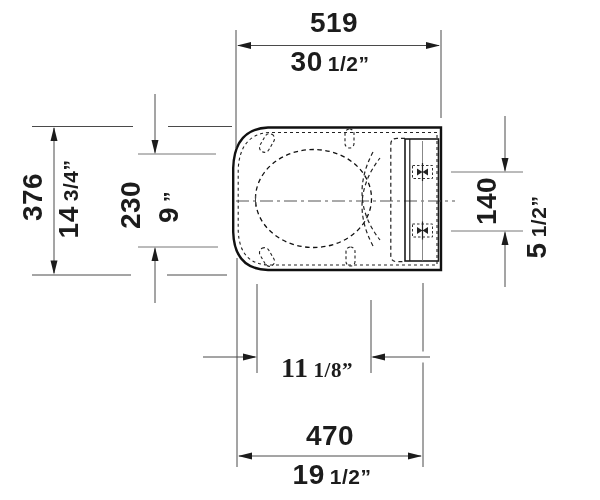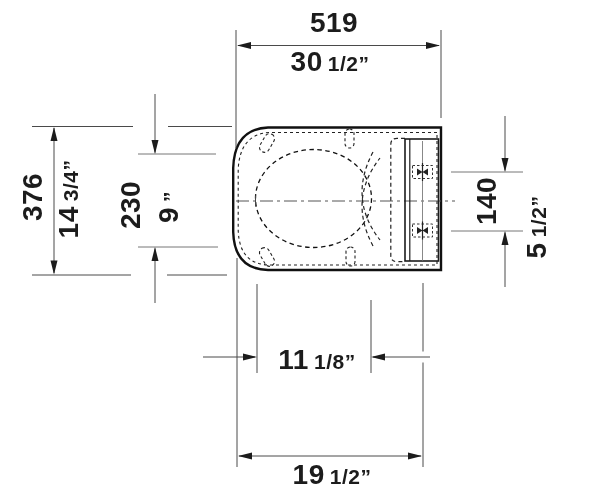--- a/index.html
+++ b/index.html
@@ -147,21 +147,22 @@
   <div class="dim mm rot" style="left:131px;top:205px;">230</div>
   <div class="dim inch rot" style="left:169px;top:207px;">
     <span class="int">9</span><span class="frac">”</span>
   </div>
 
   <div class="dim mm rot" style="left:487px;top:201px;">140</div>
   <div class="dim inch rot" style="left:537px;top:227px;">
     <span class="int">5</span><span class="frac">1/2”</span>
   </div>
 
-  <div class="dim inch" style="left:317px;top:360px;">
+  <div class="dim inch" style="left:317px;top:368px;font-family:Liberation Serif, serif;">
     <span class="int">11</span><span class="frac">1/8”</span>
   </div>
 
+  <div class="dim mm" style="left:330px;top:436px;">470</div>
   <div class="dim inch" style="left:332px;top:475px;">
     <span class="int">19</span><span class="frac">1/2”</span>
   </div>
 
 </div>
 
 </body></html>

